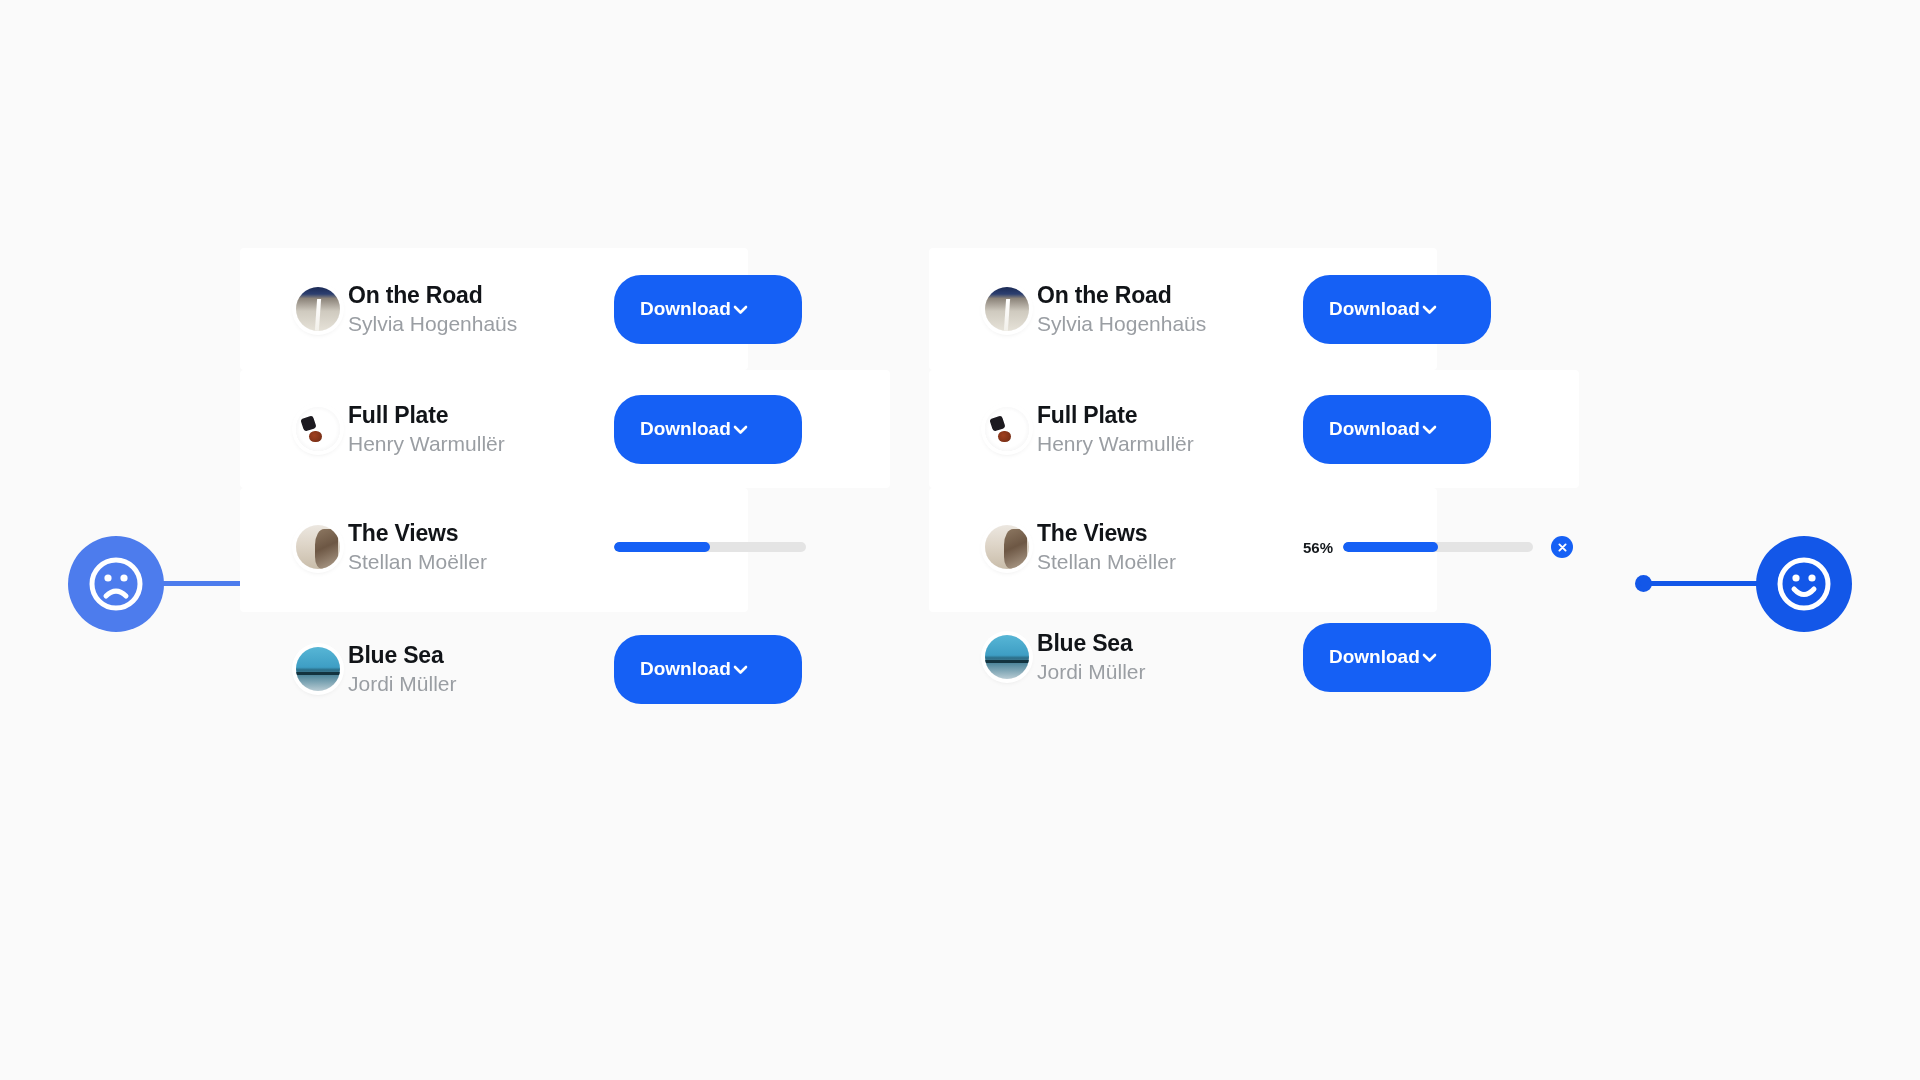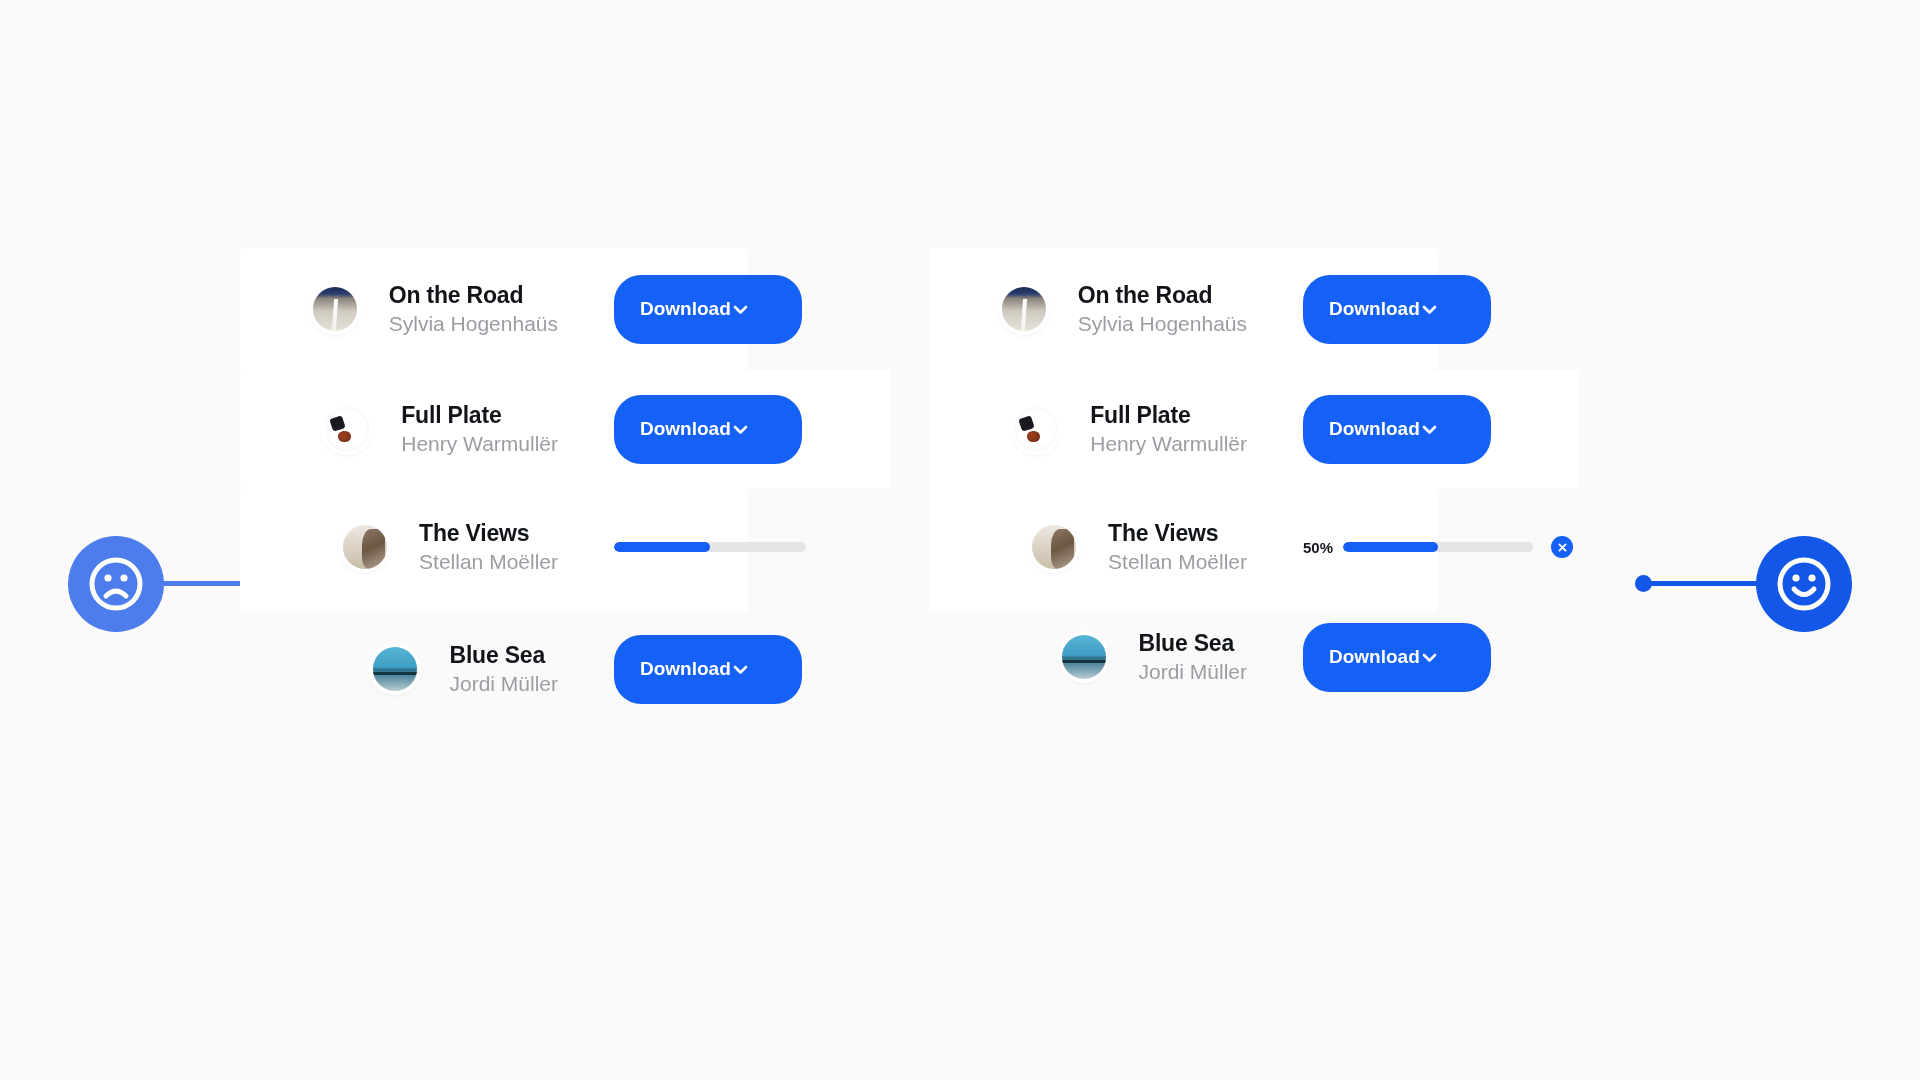--- a/index.html
+++ b/index.html
@@ -65,24 +65,23 @@
   .row {
     position: relative;
     display: flex;
     align-items: center;
     height: 118px;
   }
 
   .meta {
     display: flex;
     align-items: center;
-    gap: 32px;
+    gap: 8px;
     width: 262px;
     flex: none;
-    justify-content: flex-end;
   }
 
   .thumb {
     width: 44px;
     height: 44px;
     border-radius: 50%;
     flex: none;
     position: relative;
     overflow: hidden;
     box-shadow: 0 0 0 4px #ffffff, 0 2px 6px rgba(0,0,0,.16);
@@ -356,21 +355,21 @@
   <div class="row">
     <div class="meta">
       <div class="thumb th-views"></div>
       <div class="titles">
         <div class="t-name">The Views</div>
         <div class="t-author">Stellan Moëller</div>
       </div>
     </div>
     <div class="action">
       <div class="progress-wrap">
-        <div class="pct">50%</div>
+        <div class="pct">56%</div>
         <div class="bar wide">
           <div class="fill" style="width:50%"></div>
         </div>
         <button class="cancel-btn">
           <svg width="11" height="11" viewBox="0 0 11 11">
             <path d="M2.4 2.4 L8.6 8.6 M8.6 2.4 L2.4 8.6" stroke="#ffffff" stroke-width="1.9" stroke-linecap="round"></path>
           </svg>
         </button>
       </div>
     </div>

